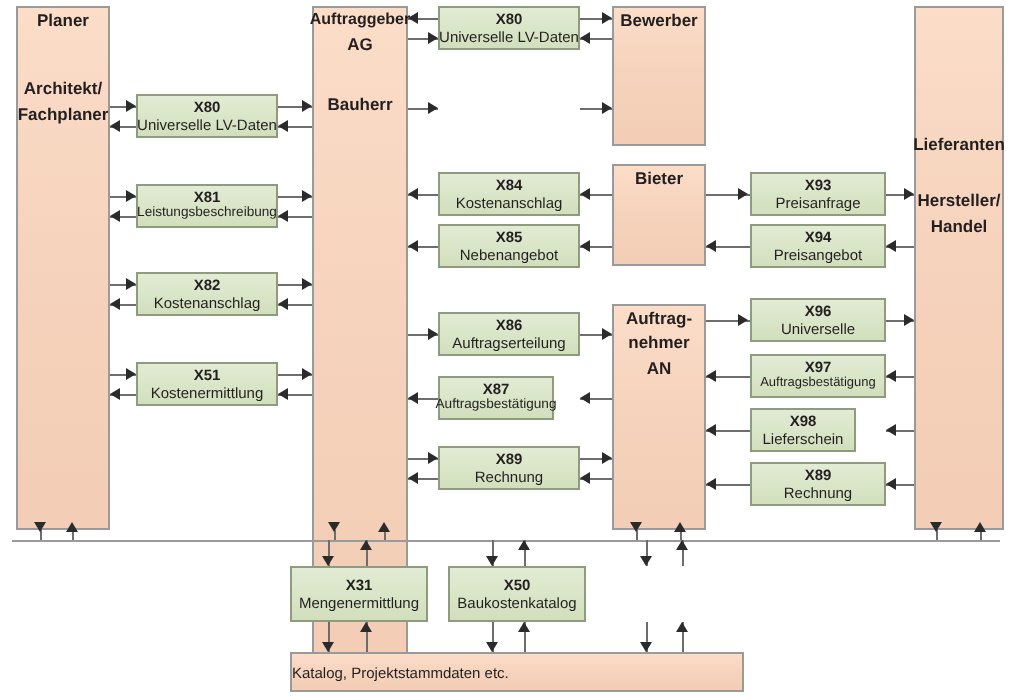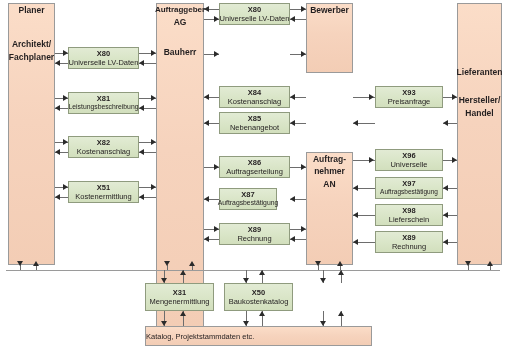--- a/index.html
+++ b/index.html
@@ -64,20 +64,23 @@
     <span class="ln" style="font-size:8px;">Auftraggeber</span>
     <span class="ln">AG</span>
     <div style="height:18px"></div>
     <span class="ln">Bauherr</span>
   </div>
 
   <div class="actor" style="left:306px;top:3px;width:47px;height:70px;">
     <span class="ln">Bewerber</span>
   </div>
 
+  <div class="actor" style="left:306px;top:82px;width:47px;height:51px;">
+    <span class="ln">Bieter</span>
+  </div>
 
   <div class="actor" style="left:306px;top:152px;width:47px;height:113px;">
     <span class="ln">Auftrag-</span>
     <span class="ln">nehmer</span>
     <span class="ln">AN</span>
   </div>
 
   <div class="actor" style="left:457px;top:3px;width:45px;height:262px;">
     <div style="height:62px"></div>
     <span class="ln">Lieferanten</span>
@@ -126,29 +129,33 @@
   </div>
   <div class="doc" style="left:219px;top:223px;width:71px;height:22px;">
     <span class="code">X89</span>
     <span class="nm">Rechnung</span>
   </div>
 
   <div class="doc" style="left:375px;top:86px;width:68px;height:22px;">
     <span class="code">X93</span>
     <span class="nm">Preisanfrage</span>
   </div>
+  <div class="doc" style="left:375px;top:112px;width:68px;height:22px;">
+    <span class="code">X94</span>
+    <span class="nm">Preisangebot</span>
+  </div>
   <div class="doc" style="left:375px;top:149px;width:68px;height:22px;">
     <span class="code">X96</span>
     <span class="nm">Universelle</span>
   </div>
   <div class="doc" style="left:375px;top:177px;width:68px;height:22px;">
     <span class="code">X97</span>
     <span class="nm" style="font-size:6.5px;">Auftragsbestätigung</span>
   </div>
-  <div class="doc" style="left:375px;top:204px;width:68px;height:22px;">
+  <div class="doc" style="left:375px;top:204px;width:53px;height:22px;">
     <span class="code">X98</span>
     <span class="nm">Lieferschein</span>
   </div>
   <div class="doc" style="left:375px;top:231px;width:68px;height:22px;">
     <span class="code">X89</span>
     <span class="nm">Rechnung</span>
   </div>
 
   <div class="doc" style="left:145px;top:283px;width:69px;height:28px;">
     <span class="code">X31</span>

